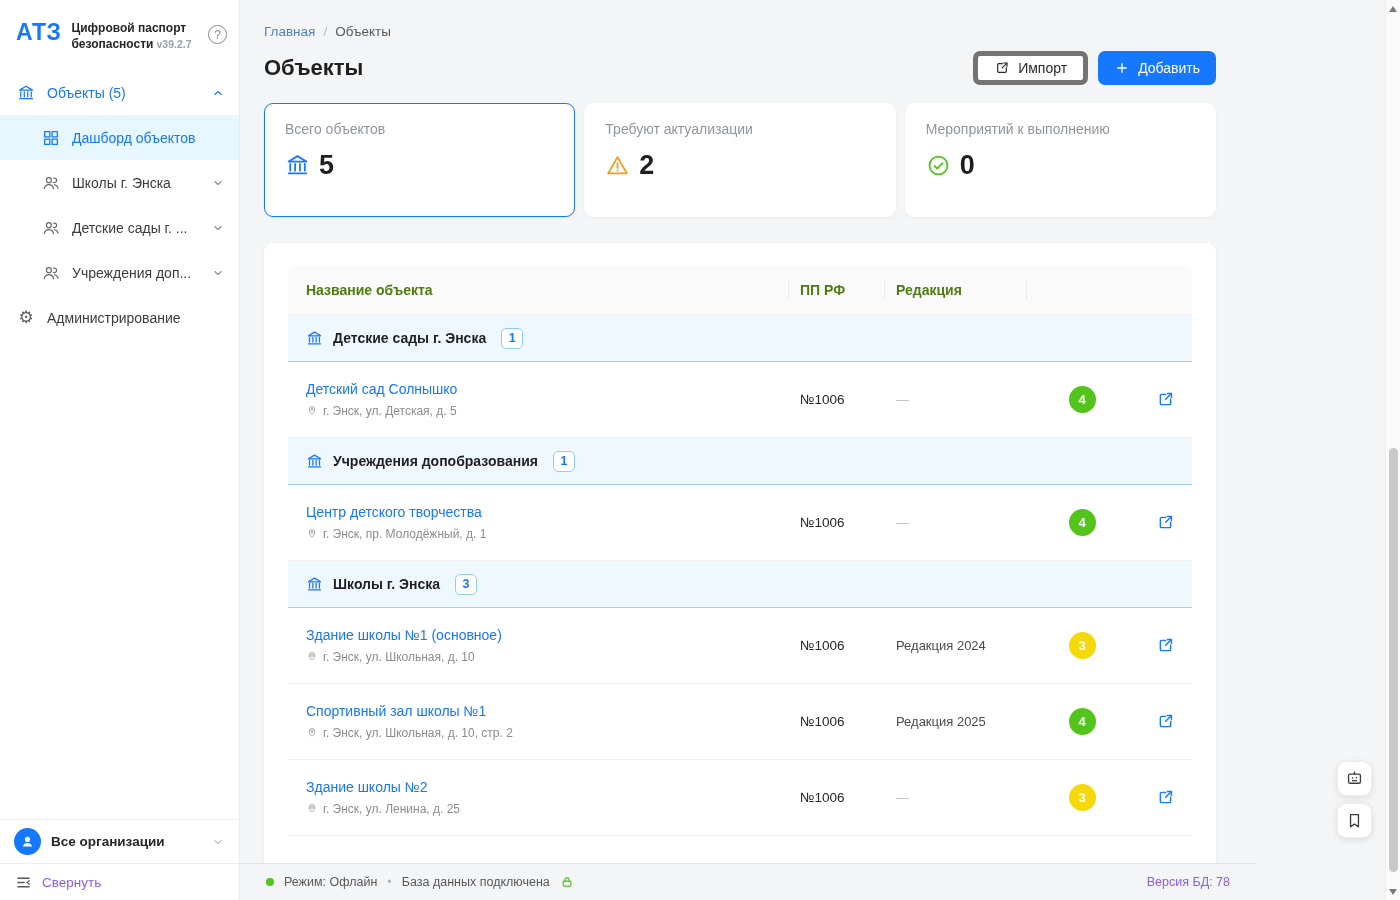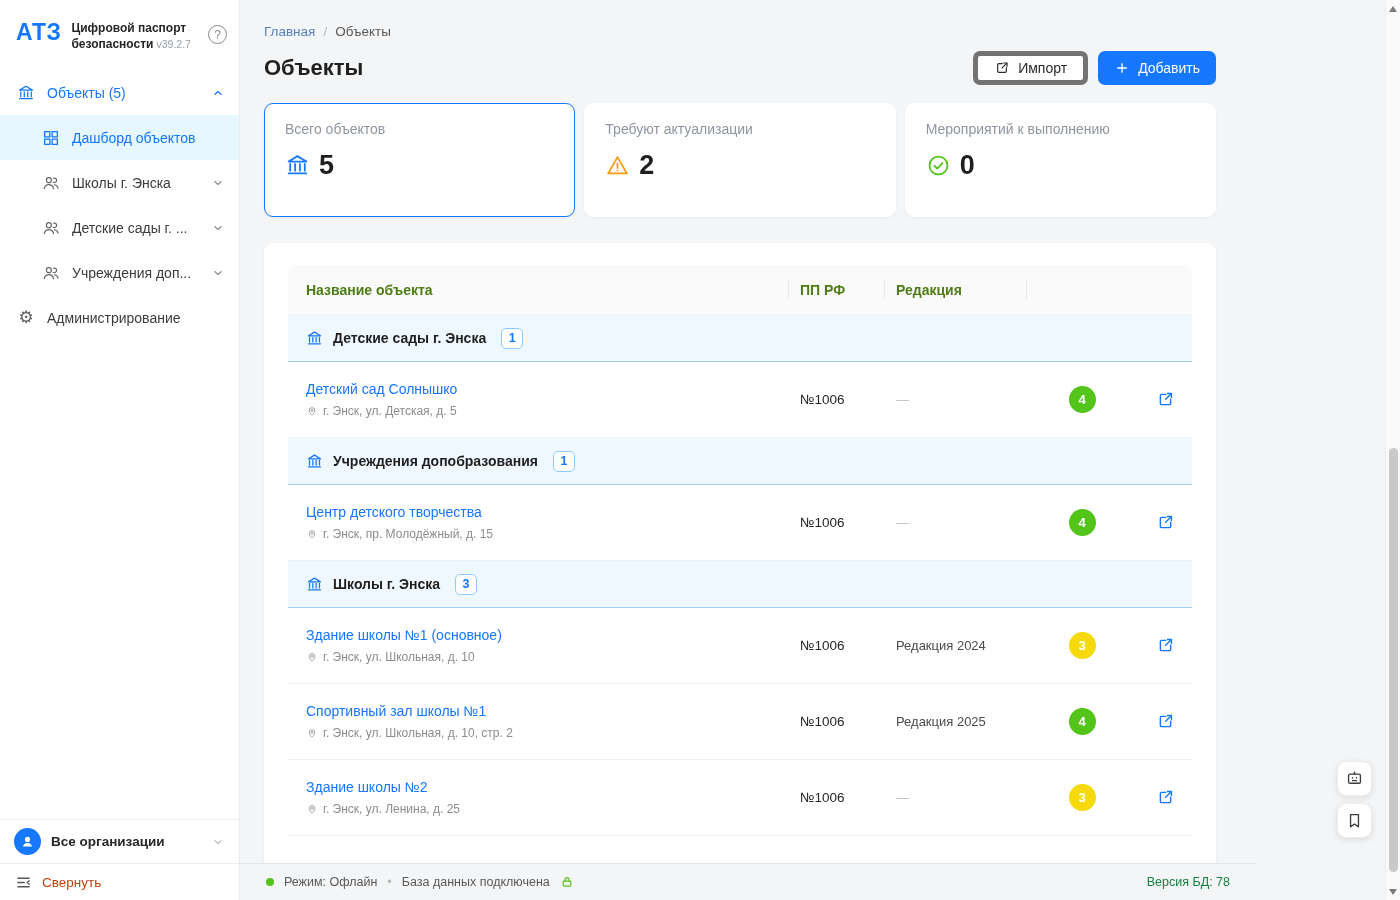--- a/index.html
+++ b/index.html
@@ -6,41 +6,41 @@
   html,body{width:1400px;height:900px;overflow:hidden}
   body{font-family:"Liberation Sans","DejaVu Sans",sans-serif;background:#f4f5f7;color:#262626;position:relative}
   svg{display:block}
   .app{display:flex;width:1256px;height:900px}
 
   
   .sidebar{width:240px;min-width:240px;background:#fff;border-right:1px solid #ebebeb;display:flex;flex-direction:column;z-index:3}
   .sb-header{display:flex;gap:10px;padding:20px 14px 14px 16px;align-items:flex-start;position:relative}
   .logo{font-size:23px;font-weight:700;color:#1677ff;letter-spacing:.5px;line-height:1.1}
   .app-title{font-size:12px;color:#262626;line-height:1.35;font-weight:700}
-  .ver{color:#9aa0a6;font-weight:400;font-size:10.5px;margin-left:3px}
+  .ver{color:#9aa0a6;font-weight:700;font-size:10.5px;margin-left:3px}
   .help-btn{position:absolute;right:12px;top:25px;width:19px;height:19px;border:1.5px solid #8c8c8c;border-radius:50%;display:flex;align-items:center;justify-content:center;color:#8c8c8c;font-size:12px;cursor:pointer}
   .help-btn::before{content:"?"}
   .menu{flex:1;padding-top:4px}
   .mi{display:flex;align-items:center;gap:12px;height:45px;padding:0 14px 0 17px;font-size:14px;color:#3c3c3c;cursor:pointer;white-space:nowrap}
   .mi .ic{width:18px;height:18px;color:#666;flex:none}
   .mi-top.active{color:#1677ff;font-weight:400}
   .mi-top.active .ic{color:#1677ff}
   .chev{margin-left:auto;color:#8c8c8c;width:14px;height:14px;flex:none}
   .chev.blue{color:#1677ff}
   .chev.up svg{transform:rotate(180deg)}
   .mi-sub{padding-left:42px}
   .mi-sub.selected{background:#e6f7ff;color:#1677ff}
   .mi-sub.selected .ic{color:#1677ff}
   .gear-ic{width:18px;height:18px;display:flex;align-items:center;justify-content:center}
   .gear-ic::before{content:"⚙";font-family:"DejaVu Sans",sans-serif;font-size:17px;color:#5f5f5f;line-height:1}
   .sb-footer{margin-top:auto}
   .org-row{display:flex;align-items:center;gap:10px;height:44px;padding:0 14px;border-top:1px solid #f0f0f0;font-size:13.5px;font-weight:700;color:#262626;cursor:pointer}
   .avatar{width:27px;height:27px;border-radius:50%;background:#1677ff;display:flex;align-items:center;justify-content:center;flex:none}
   .org-chev{margin-left:auto;color:#bfbfbf;width:14px;height:14px}
-  .collapse-row{display:flex;align-items:center;gap:10px;height:37px;padding:0 15px;border-top:1px solid #ededed;color:#c2410c;font-size:13.5px;cursor:pointer}
+  .collapse-row{display:flex;align-items:center;gap:10px;height:37px;padding:0 15px;border-top:1px solid #ededed;color:#8b5cf6;font-size:13.5px;cursor:pointer}
   .collapse-row .ic{width:17px;height:17px;color:#595959}
 
   
   .main{flex:1;display:flex;flex-direction:column;min-width:0;position:relative}
   .content{flex:1;overflow:hidden;padding:24px 40px 0 24px}
   .breadcrumb{font-size:13.5px;display:flex;gap:8px;align-items:center}
   .bc-home{color:#5581c0;cursor:pointer}
   .bc-sep{color:#b9b9b9}
   .bc-cur{color:#595959}
   .page-head{display:flex;align-items:center;margin-top:12px}
@@ -65,37 +65,37 @@
   .thead{background:#fafafa;height:50px;border-radius:8px 8px 0 0;border-bottom:1px solid #f0f0f0}
   .th{font-weight:700;font-size:14px;color:#4d7c0f;padding:0 12px;position:relative;height:100%;display:flex;align-items:center}
   .th-name{padding:0 18px}
   .th:not(.th-name)::before{content:"";position:absolute;left:0;top:15px;bottom:15px;width:1px;background:#e9e9e9}
   .grow{height:47px;background:#f0f8ff;border-bottom:1px solid #9fcdf5;display:flex;align-items:center;gap:10px;padding:0 18px;font-weight:700;font-size:14px;color:#1f1f1f;cursor:pointer}
   .grow .ic{width:17px;height:17px;color:#1677ff;flex:none}
   .gcount{min-width:22px;height:21px;padding:0 6px;border:1px solid #91caff;border-radius:5px;background:#fff;color:#1677ff;font-size:12.5px;font-weight:600;display:flex;align-items:center;justify-content:center;margin-left:5px}
   .drow{height:76px;border-bottom:1px solid #f0f0f0}
   .td-name{padding:0 18px}
   .obj-name{color:#1677ff;font-size:14px;cursor:pointer;width:max-content}
-  .obj-addr{display:flex;align-items:center;gap:5px;color:#8c8c8c;font-size:12px;margin-top:7px}
+  .obj-addr{display:flex;gap:5px;color:#8c8c8c;font-size:12px;margin-top:7px}
   .obj-addr .ic{width:12px;height:12px;color:#9a9a9a;flex:none}
   .td-pp{font-size:13.5px;color:#262626;padding:0 12px}
   .td-ed{font-size:13px;color:#4b4b4b;padding:0 12px}
   .td-ed.muted{color:#bdbdbd}
   .cat-cell{display:flex;justify-content:center}
   .cat-badge{width:27px;height:27px;border-radius:50%;color:#fff;font-weight:700;font-size:13px;display:flex;align-items:center;justify-content:center}
   .cat-badge[data-color="green"]{background:#52c41a}
   .cat-badge[data-color="yellow"]{background:#f5d90a}
   .act-cell{display:flex;justify-content:center}
   .act-btn{color:#1677ff;cursor:pointer;width:19px;height:19px}
 
   .statusbar{height:37px;border-top:1px solid #e4e4e4;display:flex;align-items:center;gap:10px;padding:0 26px;font-size:12.5px;color:#595959;background:#f4f5f7}
   .dot{width:8px;height:8px;border-radius:50%;background:#52c41a;flex:none}
   .sb-sep{color:#b5b5b5}
   .lock-ic{width:14px;height:14px;color:#52c41a}
-  .sb-right{margin-left:auto;color:#15803d}
+  .sb-right{margin-left:auto;color:#8b5cf6}
 
   
   .float-btns{position:absolute;right:28px;bottom:62px;display:flex;flex-direction:column;gap:7px;z-index:5}
   .fbtn{width:35px;height:35px;background:#fff;border:1px solid #ececec;border-radius:9px;box-shadow:0 2px 7px rgba(0,0,0,.1);display:flex;align-items:center;justify-content:center;color:#3c3c3c;cursor:pointer}
   .fbtn .ic{width:19px;height:19px}
 
   
   .scrollbar{position:absolute;right:0;top:0;width:15px;height:900px;background:#fafafa;border-left:1px solid #ededed;z-index:6}
   .sb-arr{position:absolute;left:0;width:14px;height:15px;display:flex;align-items:center;justify-content:center;cursor:pointer}
   .sb-arr.up{top:1px}
@@ -363,21 +363,21 @@
         <div class="trow drow">
           <div class="td td-name">
             <div class="obj-name">Центр детского творчества</div>
             <div class="obj-addr">
               <span class="ic">
                 <svg viewBox="0 0 24 24" fill="none" stroke="currentColor" stroke-width="1.8" stroke-linejoin="round">
                     <path d="M12 20.5S6.3 15.6 6.3 11a5.7 5.7 0 1 1 11.4 0c0 4.6-5.7 9.5-5.7 9.5Z"></path>
                     <circle cx="12" cy="10.8" r="2.1"></circle>
                   </svg>
               </span>
-              <span>г. Энск, пр. Молодёжный, д. 15</span>
+              <span>г. Энск, пр. Молодёжный, д. 1</span>
             </div>
           </div>
           <div class="td td-pp">№1006</div>
           <div class="td td-ed muted">—</div>
           <div class="td cat-cell">
               <span class="cat-badge" data-color="green">4</span>
             </div>
           <div class="td act-cell">
             <span class="act-btn">
               <svg viewBox="0 0 24 24" fill="none" stroke="currentColor" stroke-width="1.8" stroke-linecap="round" stroke-linejoin="round">

